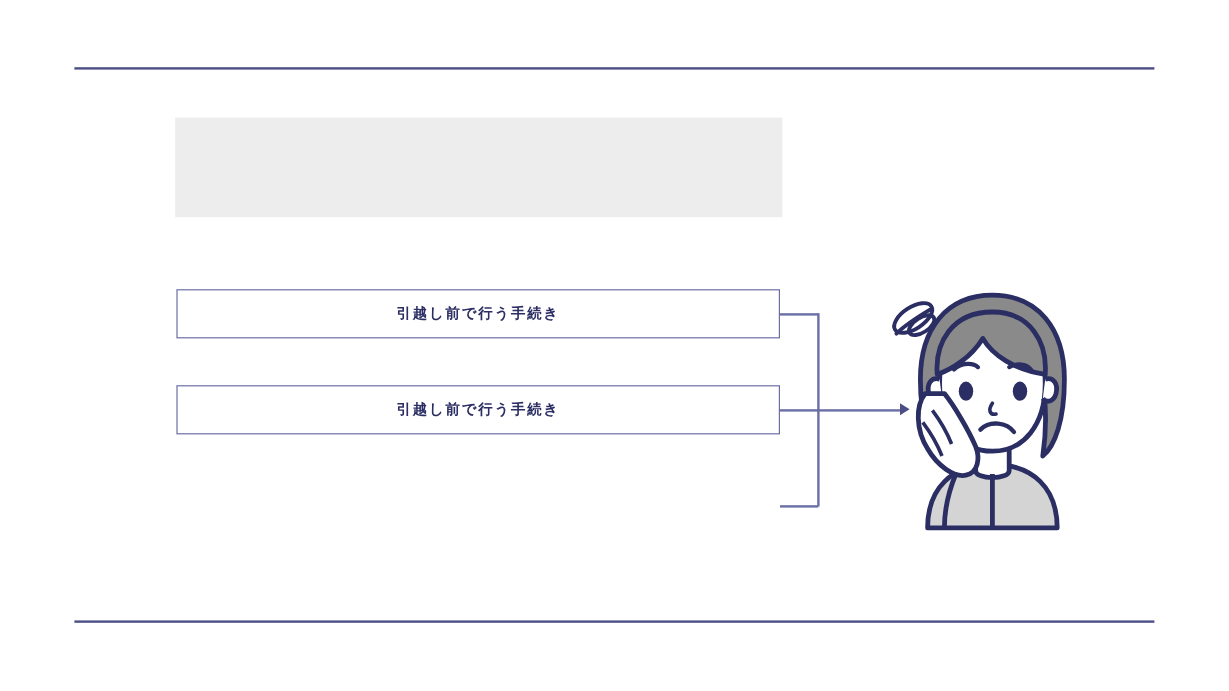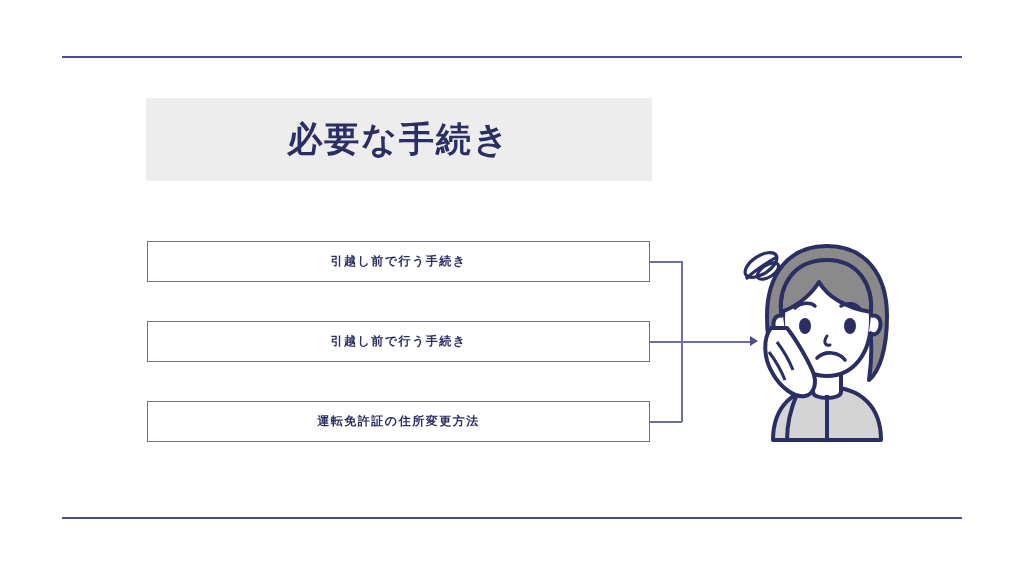--- a/index.html
+++ b/index.html
@@ -124,30 +124,26 @@
   .illustration svg { display: block; }
 </style>
 </head>
 <body>
 
 <div id="slide">
 
   <div class="rule rule-top"></div>
 
   <div class="title-band"></div>
-  <div class="title-text">必要な手続き</div>
 
   <div class="box box-1">
     <span class="box-label">引越し前で行う手続き</span>
   </div>
   <div class="box box-2">
     <span class="box-label">引越し前で行う手続き</span>
-  </div>
-  <div class="box box-3">
-    <span class="box-label">運転免許証の住所変更方法</span>
   </div>
 
   <div class="conn-h conn-h-1"></div>
   <div class="conn-h conn-h-2"></div>
   <div class="conn-h conn-h-3"></div>
   <div class="conn-v conn-v-main"></div>
   <div class="arrow-line"></div>
   <div class="arrow-head"></div>
 
   <div class="illustration">

